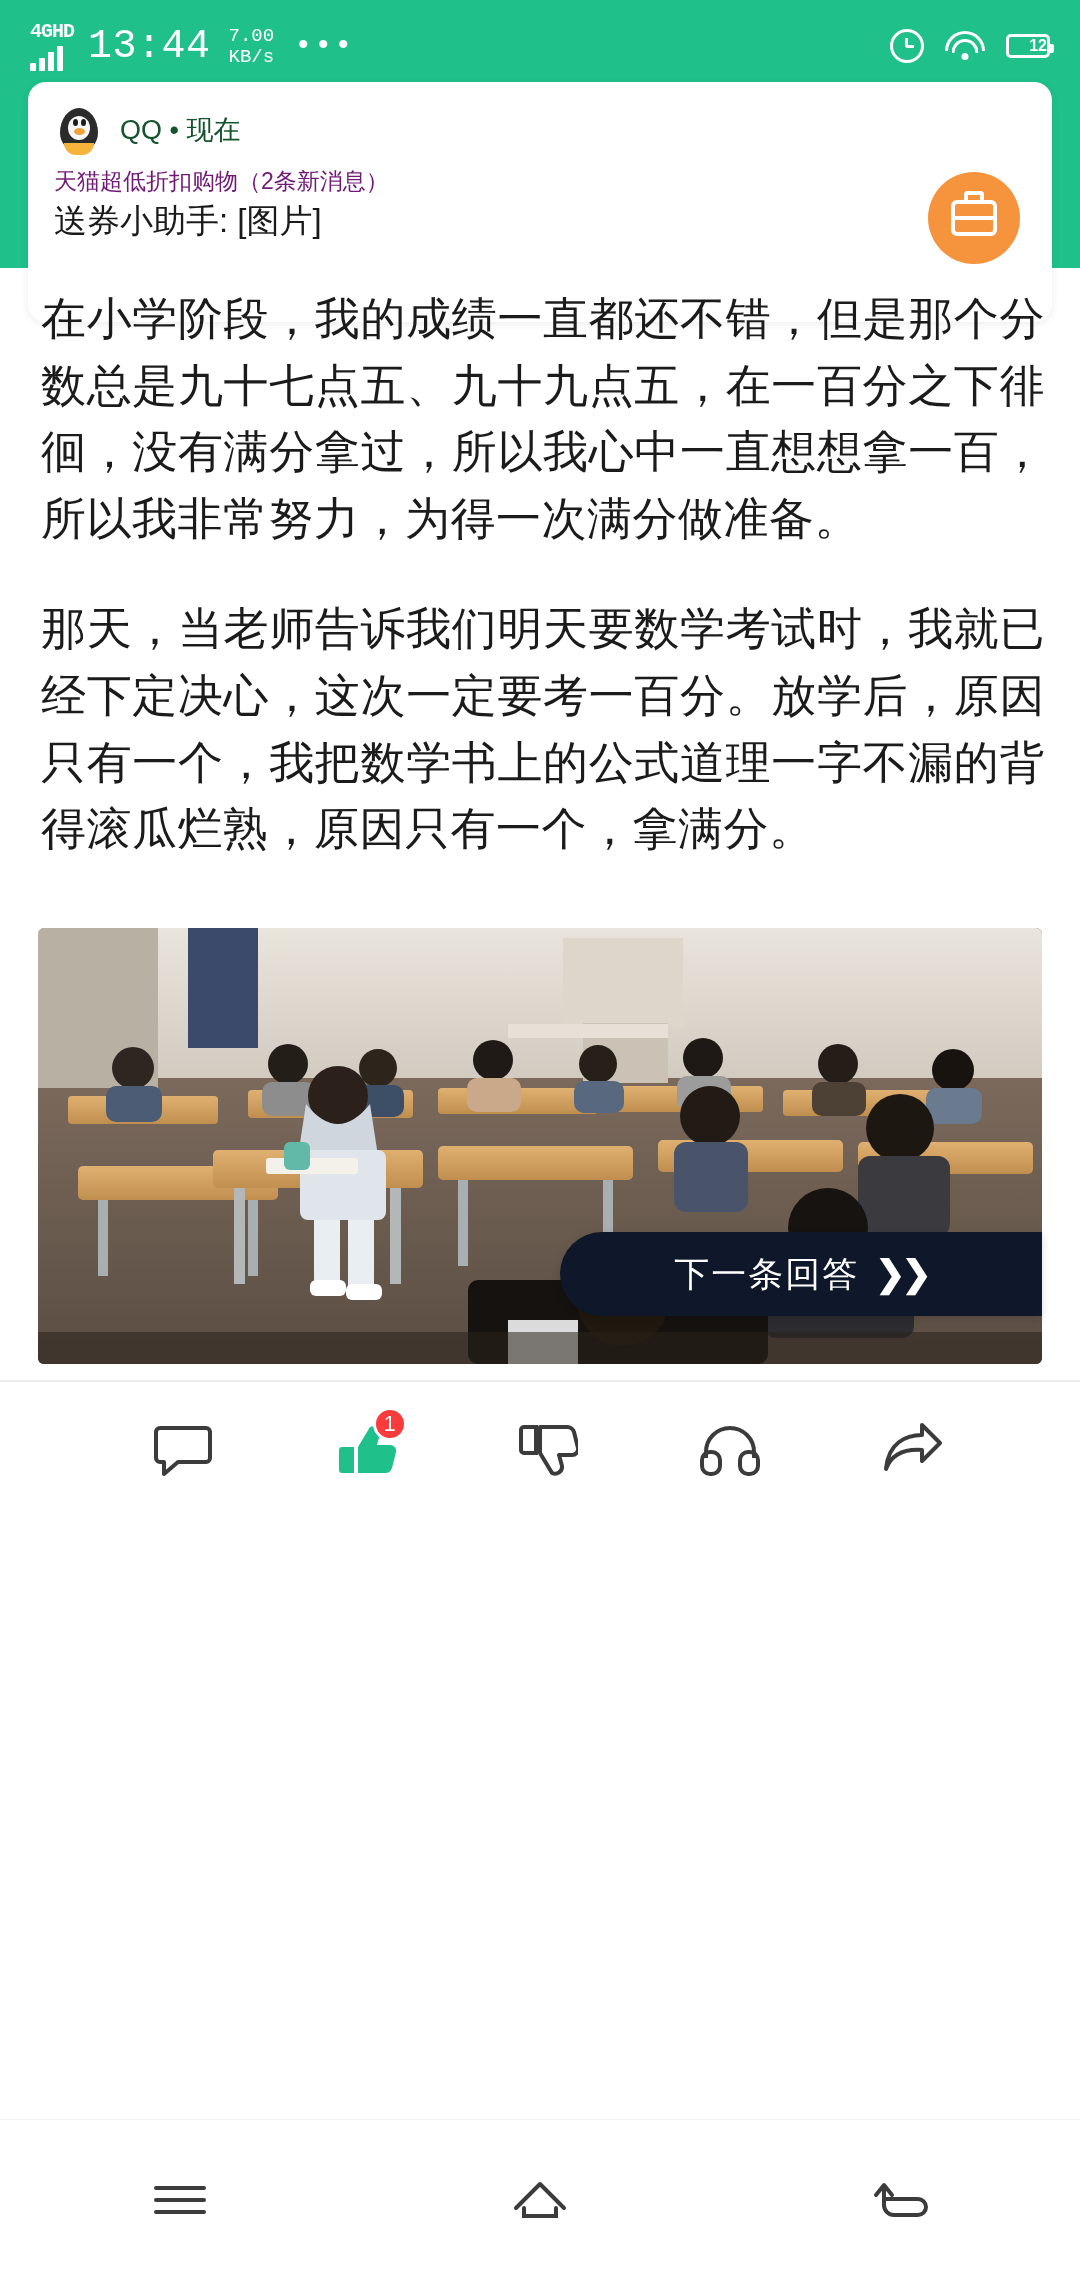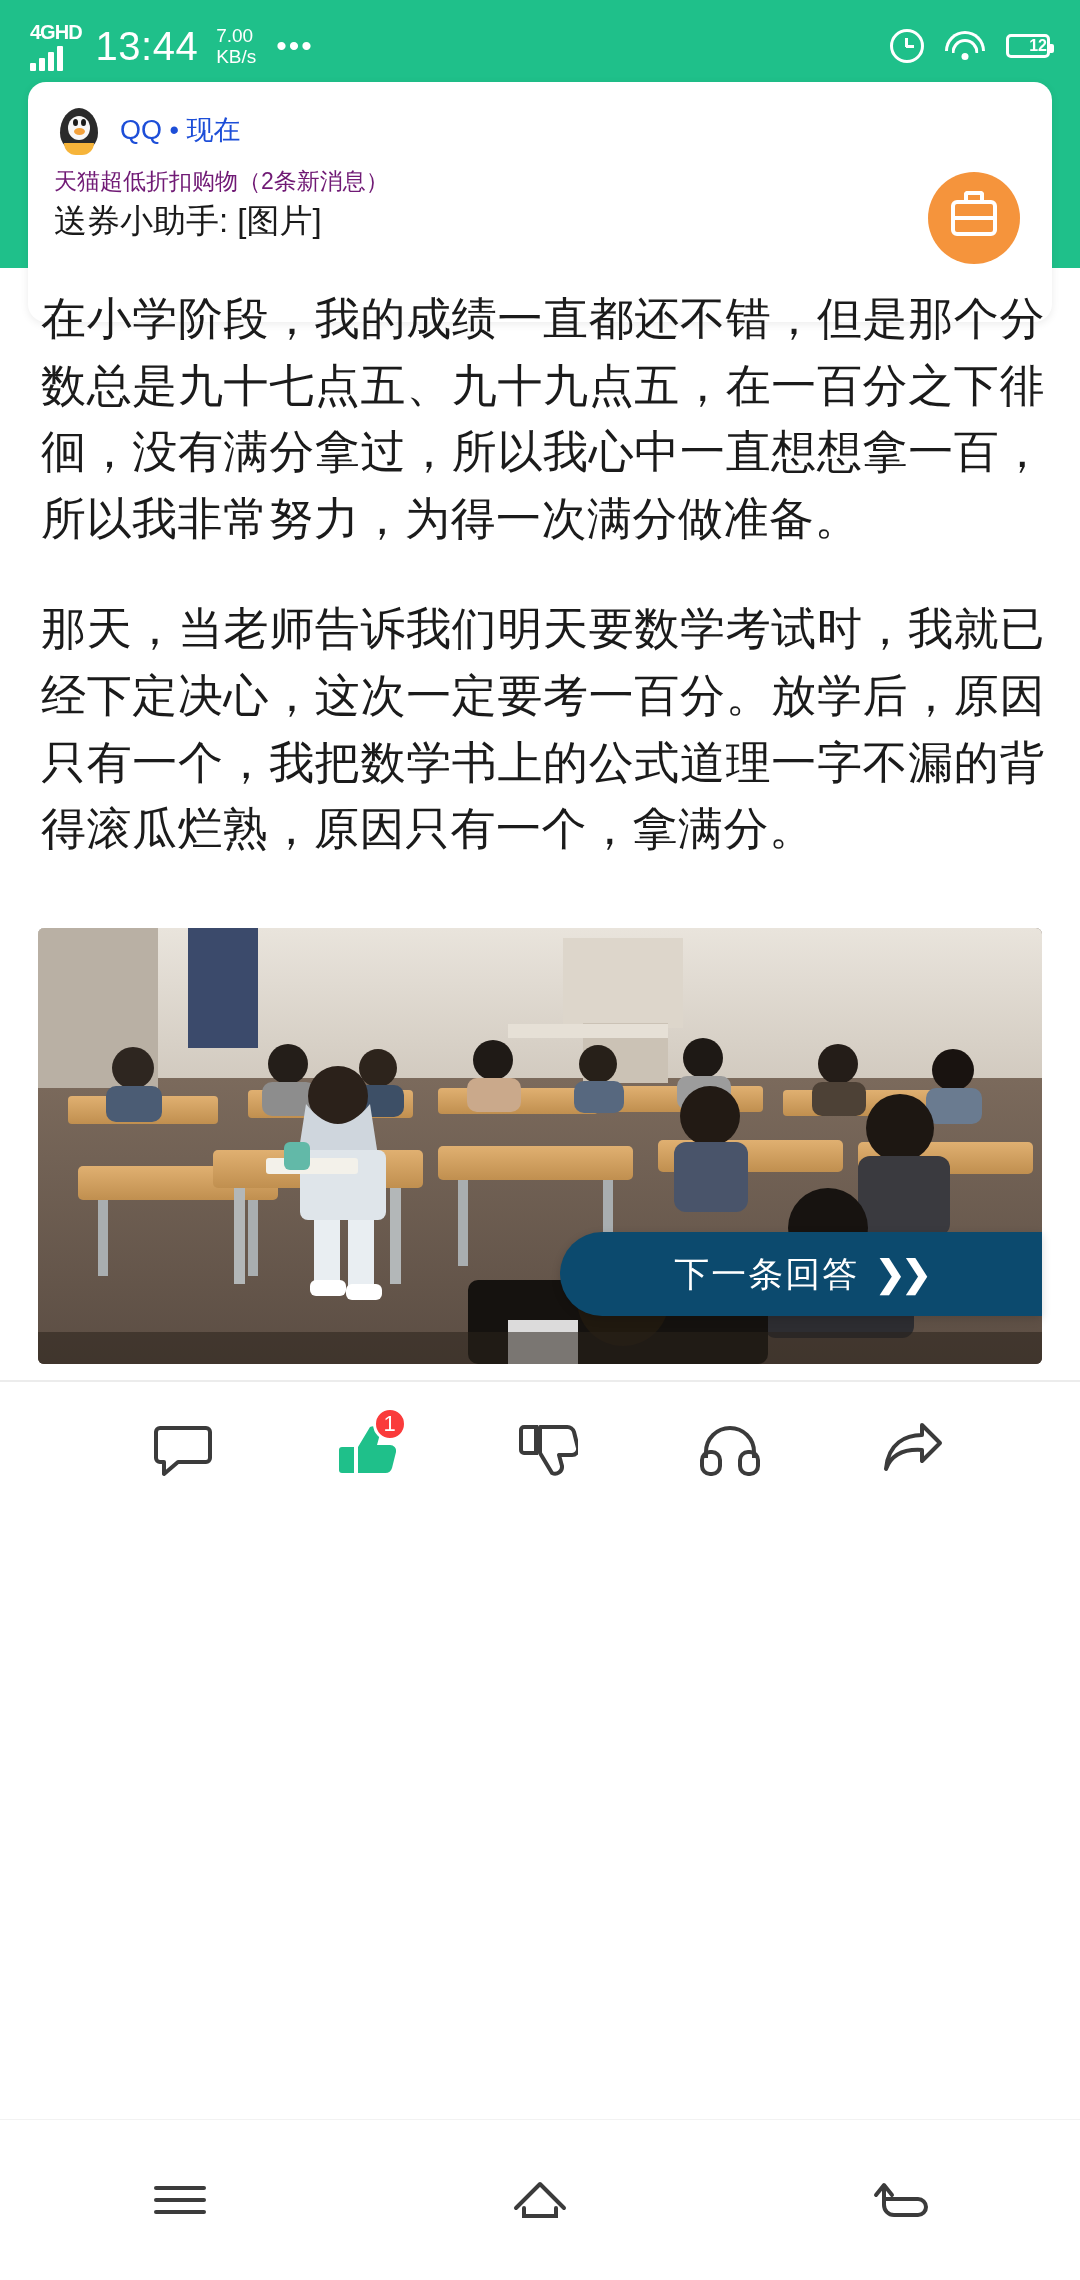--- a/index.html
+++ b/index.html
@@ -26,20 +26,21 @@
     display: flex;
     align-items: center;
     justify-content: space-between;
     padding: 0 30px;
     box-sizing: border-box;
   }
   .status-left {
     display: flex;
     align-items: center;
     gap: 14px;
+    font-family: Liberation Mono, monospace;
   }
   .net-badge {
     display: flex;
     flex-direction: column;
     align-items: flex-start;
     line-height: 1;
   }
   .net-badge .net-text {
     font-size: 20px;
     font-weight: bold;
@@ -233,21 +234,21 @@
   .penguin .beak {
     position: absolute;
     width: 11px; height: 7px;
     background: #f2a13c;
     border-radius: 50%;
     left: 14px; top: 20px;
     z-index: 2;
   }
   .notif-app {
     font-size: 27px;
-    color: #1d4ed8;
+    color: #14532d;
   }
   .notif-body {
     margin-top: 8px;
     position: relative;
     padding-right: 130px;
   }
   .notif-title {
     font-size: 23px;
     color: #701a75;
     line-height: 1.38;
@@ -323,21 +324,21 @@
     background: #6d6158;
   }
   .photo svg { display: block; }
 
   .next-btn {
     position: absolute;
     right: 38px;
     top: 1232px;
     width: 482px;
     height: 84px;
-    background: #0c4a6e;
+    background: #0f172a;
     border-radius: 42px 0 0 42px;
     display: flex;
     align-items: center;
     justify-content: center;
     gap: 16px;
     color: #ffffff;
     font-size: 35px;
     letter-spacing: 2px;
     box-shadow: 0 3px 10px rgba(0,0,0,0.15);
   }

